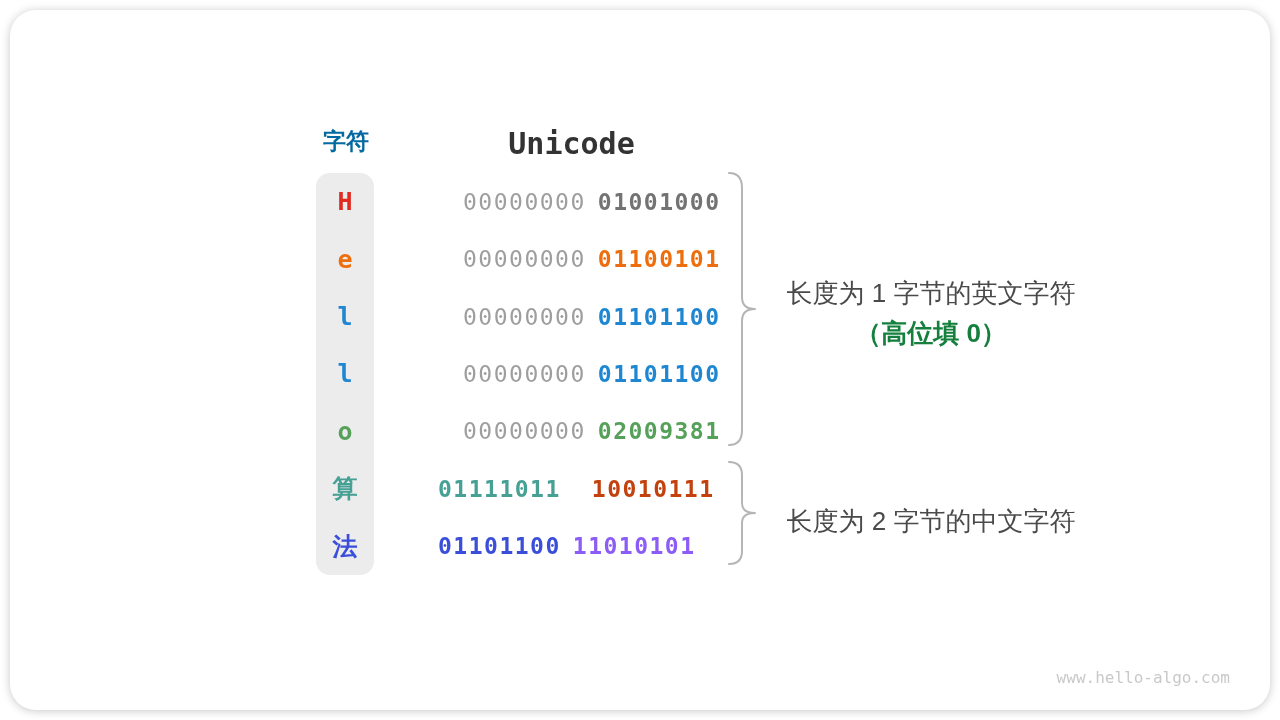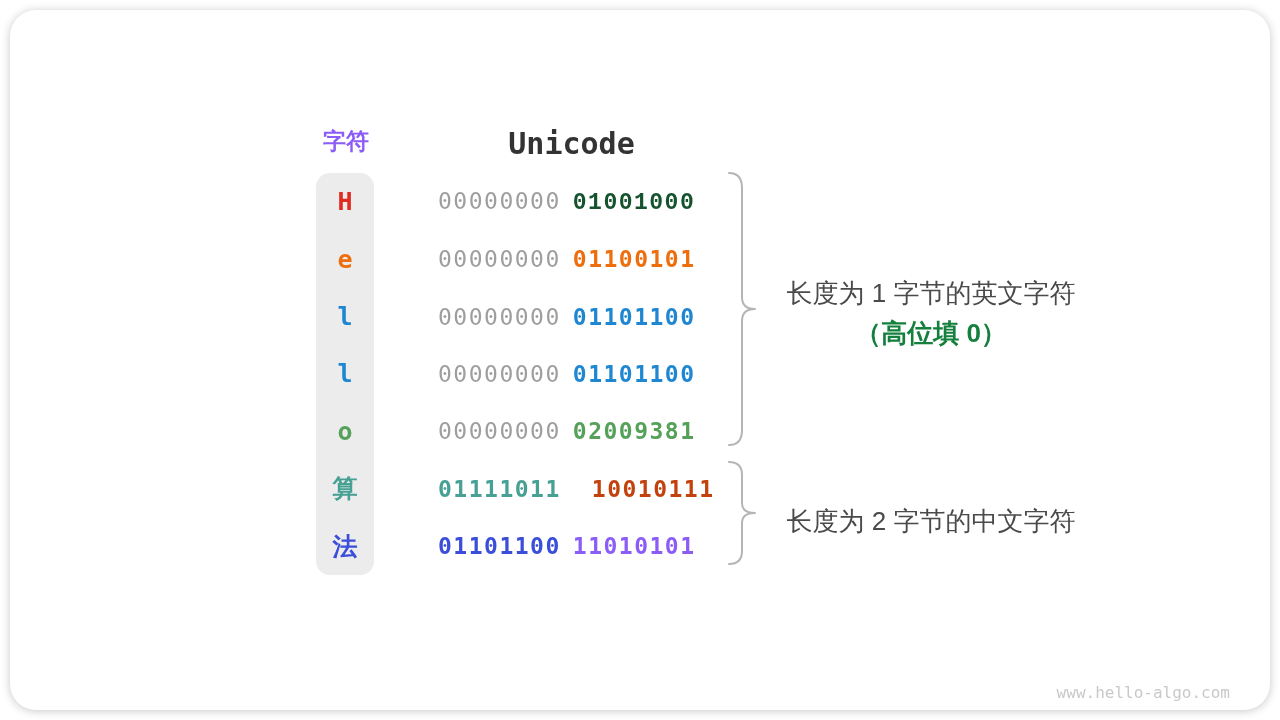--- a/index.html
+++ b/index.html
@@ -10,21 +10,21 @@
     position: absolute;
     left: 10px; top: 10px; right: 10px; bottom: 10px;
     background: #ffffff;
     border-radius: 26px;
     box-shadow: 0 1px 10px rgba(0,0,0,0.22);
   }
 
   
   .header-char {
     position: absolute; left: 296px; top: 116px; width: 80px;
-    text-align: center; font-size: 23px; font-weight: bold; color: #8b5cf6;
+    text-align: center; font-size: 23px; font-weight: bold; color: #0369a1;
   }
   .header-unicode {
     position: absolute; left: 428px; top: 116px; width: 267px;
     text-align: center; font-size: 30px; font-weight: bold; color: #333333;
     font-family: "DejaVu Sans Mono", "Liberation Mono", monospace;
   }
 
   
   .char-col-bg {
     position: absolute; left: 306px; top: 163px; width: 58px; height: 402px;
@@ -42,21 +42,21 @@
     font-size: 25px; font-weight: bold;
     font-family: "DejaVu Sans Mono", "Liberation Mono", monospace;
   }
   .binary {
     margin-left: 64px;
     font-size: 23px; font-weight: bold; letter-spacing: 1.5px;
     font-family: "DejaVu Sans Mono", "Liberation Mono", monospace;
     white-space: nowrap;
   }
   .binary .b2 { margin-left: 12px; }
-  .binary .muted { font-weight: normal; }
+  .binary .muted { font-weight: normal; margin-left: 25px; }
 
   
   .brace { position: absolute; }
   .brace-1 { left: 716px; top: 160px; }
   .brace-2 { left: 716px; top: 449px; }
   .brace path {
     fill: none; stroke: #b5b5b5; stroke-width: 2;
     stroke-linecap: round; stroke-linejoin: round;
   }
 
@@ -65,39 +65,39 @@
     position: absolute; left: 756px; width: 330px;
     text-align: center; color: #4a4a4a; font-size: 26px;
     line-height: 40px;
   }
   .annotation-1 { top: 263px; }
   .annotation-2 { top: 491px; }
   .annotation .secondary { color: #15803d; font-weight: bold; }
 
   
   .watermark {
-    position: absolute; right: 40px; bottom: 8px;
+    position: absolute; right: 40px; bottom: 23px;
     font-size: 16px; color: #c9c9c9;
     font-family: "DejaVu Sans Mono", "Liberation Mono", monospace;
   }
 </style>
 </head>
 <body>
 
 <div class="card">
 
   <div class="header-char">字符</div>
   <div class="header-unicode">Unicode</div>
 
   <div class="char-col-bg"></div>
 
   <div class="rows" id="rows">
   <div class="row">
     <span class="char" style="color: rgb(224, 43, 32);">H</span>
-    <span class="binary"><span class="b1 muted" style="color: rgb(158, 158, 158);">00000000</span><span class="b2" style="color: #14532d; font-family: Liberation Mono, monospace;">01001000</span></span>
+    <span class="binary"><span class="b1 muted" style="color: rgb(158, 158, 158);">00000000</span><span class="b2" style="color: #737373;">01001000</span></span>
   </div>
 
   <div class="row">
     <span class="char" style="color: rgb(238, 110, 13);">e</span>
     <span class="binary"><span class="b1 muted" style="color: rgb(158, 158, 158);">00000000</span><span class="b2" style="color: rgb(238, 110, 13);">01100101</span></span>
   </div>
 
   <div class="row">
     <span class="char" style="color: rgb(31, 135, 210);">l</span>
     <span class="binary"><span class="b1 muted" style="color: rgb(158, 158, 158);">00000000</span><span class="b2" style="color: rgb(31, 135, 210);">01101100</span></span>

